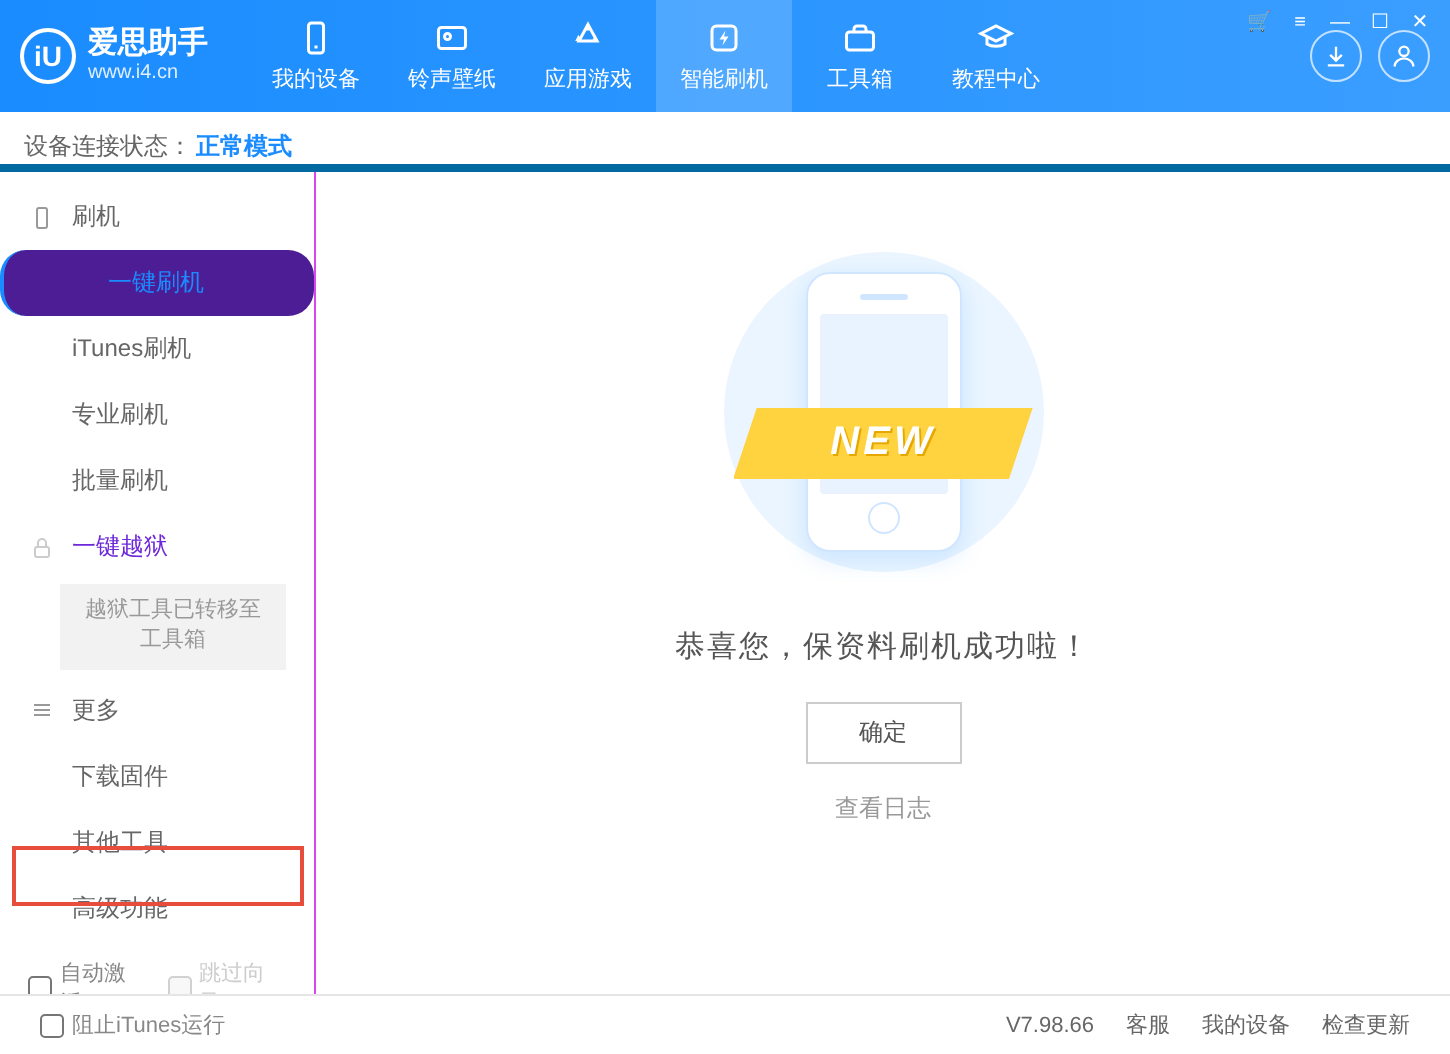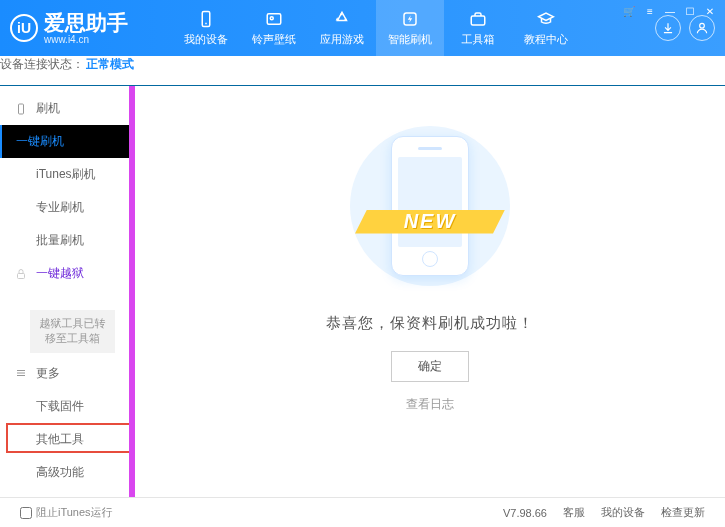--- a/index.html
+++ b/index.html
@@ -1,60 +1,60 @@
 <!DOCTYPE html>
 <html><head>
 <meta charset="utf-8">
 <style>
 * { margin: 0; padding: 0; box-sizing: border-box; font-family: "Microsoft YaHei", Arial, sans-serif; }
 body { width: 725px; height: 527px; overflow: hidden; background: #fff; font-size: 12px; color: #333; }
 
-.header { height: 56px; background: linear-gradient(to right, #1a8cff, #3a9eff); display: flex; align-items: center; padding: 0 10px; color: #fff; gap: 24px; }
+.header { height: 56px; background: linear-gradient(to right, #1a8cff, #3a9eff); display: flex; align-items: center; padding: 0 10px; color: #fff; }
 .logo-area { display: flex; align-items: center; gap: 6px; margin-right: 20px; }
 .logo-icon { width: 28px; height: 28px; border: 2px solid #fff; border-radius: 50%; display: flex; align-items: center; justify-content: center; font-weight: bold; font-size: 14px; }
 .logo-text-wrap { display: flex; flex-direction: column; line-height: 1.1; }
-.logo-title { font-size: 21px; font-weight: bold; }
+.logo-title { font-size: 15px; font-weight: bold; }
 .logo-url { font-size: 10px; opacity: 0.85; }
 
 .nav { display: flex; flex: 1; }
 .nav-item { width: 68px; height: 56px; display: flex; flex-direction: column; align-items: center; justify-content: center; gap: 3px; cursor: pointer; font-size: 11px; }
 .nav-item.active { background: rgba(255,255,255,0.18); }
 .nav-icon { width: 20px; height: 20px; display: flex; align-items: center; justify-content: center; }
 
 .header-right { display: flex; align-items: center; gap: 8px; }
 .win-controls { position: absolute; top: 4px; right: 8px; display: flex; gap: 6px; color: #fff; font-size: 10px; }
 .win-control { width: 14px; height: 14px; display: flex; align-items: center; justify-content: center; cursor: pointer; }
 .circle-btn { width: 26px; height: 26px; border: 1.5px solid rgba(255,255,255,0.7); border-radius: 50%; display: flex; align-items: center; justify-content: center; cursor: pointer; }
 
-.status-bar { height: 30px; border-bottom: 1px solid #0369a1; display: flex; align-items: flex-start; padding: 0 0; font-size: 12px; color: #666; }
+.status-bar { height: 30px; border-bottom: 4px solid #0369a1; display: flex; align-items: flex-end; padding: 0 12px; font-size: 12px; color: #666; }
 .status-value { color: #1a8cff; font-weight: bold; margin-left: 2px; }
 
 .body-area { display: flex; height: 411px; }
-.sidebar { width: 135px; border-right: 6px solid #d946ef; padding-top: 6px; position: relative; overflow: hidden; }
+.sidebar { width: 158px; border-right: 1px solid #d946ef; padding-top: 6px; position: relative; overflow: hidden; }
 
 .sb-group { padding: 8px 14px; display: flex; align-items: center; gap: 8px; color: #666; font-size: 12px; }
 .sb-group-icon { width: 14px; height: 14px; display: flex; align-items: center; justify-content: center; color: #999; }
 .sb-item { padding: 8px 14px 8px 36px; color: #666; cursor: pointer; font-size: 12px; }
-.sb-item.active { background: #000000; color: #1a8cff; border-left: 2px solid #1a8cff; padding-left: 14px; }
-.sb-sub-note { margin: 20px 14px 4px 30px; background: #f2f2f2; padding: 6px 8px; color: #999; font-size: 11px; line-height: 1.4; text-align: center; }
+.sb-item.active { background: #4c1d95; color: #1a8cff; border-left: 2px solid #1a8cff; padding-left: 52px; border-radius: 13px; }
+.sb-sub-note { margin: 2px 14px 4px 30px; background: #f2f2f2; padding: 6px 8px; color: #999; font-size: 11px; line-height: 1.4; text-align: center; }
 
 .red-box { position: absolute; border: 2px solid #e74c3c; }
 
 .sb-checkbox-row { padding: 8px 14px; display: flex; gap: 10px; align-items: center; }
 .sb-chk { display: flex; align-items: center; gap: 4px; color: #888; font-size: 11px; }
 .sb-chk input { width: 12px; height: 12px; }
 
 .main { flex: 1; display: flex; flex-direction: column; align-items: center; justify-content: flex-start; padding-top: 30px; }
 .illustration { width: 180px; height: 180px; position: relative; display: flex; align-items: center; justify-content: center; }
 .circle-bg { width: 160px; height: 160px; border-radius: 50%; background: #eaf5ff; position: absolute; }
 .phone { width: 78px; height: 140px; background: #fff; border-radius: 12px; border: 1px solid #d0e5ff; position: relative; z-index: 2; box-shadow: 0 4px 12px rgba(26,140,255,0.15); }
 .phone::before { content: ""; position: absolute; top: 10px; left: 50%; transform: translateX(-50%); width: 24px; height: 3px; background: #d0e5ff; border-radius: 2px; }
 .phone::after { content: ""; position: absolute; bottom: 8px; left: 50%; transform: translateX(-50%); width: 14px; height: 14px; border: 1.5px solid #d0e5ff; border-radius: 50%; }
 .phone-screen { position: absolute; top: 20px; left: 6px; right: 6px; bottom: 28px; background: #e8f3ff; border-radius: 2px; }
-.ribbon { position: absolute; z-index: 3; width: 150px; height: 24px; background: #ffd23f; display: flex; align-items: center; justify-content: center; font-weight: 900; font-size: 20px; color: #fff; font-style: italic; letter-spacing: 2px; clip-path: polygon(8% 0, 100% 0, 92% 100%, 0 100%); text-shadow: 1px 1px 0 #e6a800; margin-top: 31px; }
+.ribbon { position: absolute; z-index: 3; width: 150px; height: 36px; background: #ffd23f; display: flex; align-items: center; justify-content: center; font-weight: 900; font-size: 20px; color: #fff; font-style: italic; letter-spacing: 2px; clip-path: polygon(8% 0, 100% 0, 92% 100%, 0 100%); text-shadow: 1px 1px 0 #e6a800; margin-top: 31px; }
 .ribbon::before, .ribbon::after { content:""; position:absolute; width:0; height:0; }
 
 .success-text { margin-top: 18px; font-size: 15px; color: #555; letter-spacing: 1px; }
 .ok-btn { margin-top: 18px; padding: 6px 26px; border: 1px solid #ccc; background: #fff; cursor: pointer; font-size: 12px; color: #555; }
 .log-link { margin-top: 14px; color: #999; font-size: 12px; cursor: pointer; }
 
 .footer { height: 30px; border-top: 1px solid #e5e5e5; display: flex; align-items: center; padding: 0 20px; font-size: 11px; color: #666; }
 .footer-left { display: flex; align-items: center; gap: 6px; }
 .footer-right { margin-left: auto; display: flex; gap: 16px; align-items: center; }
 

